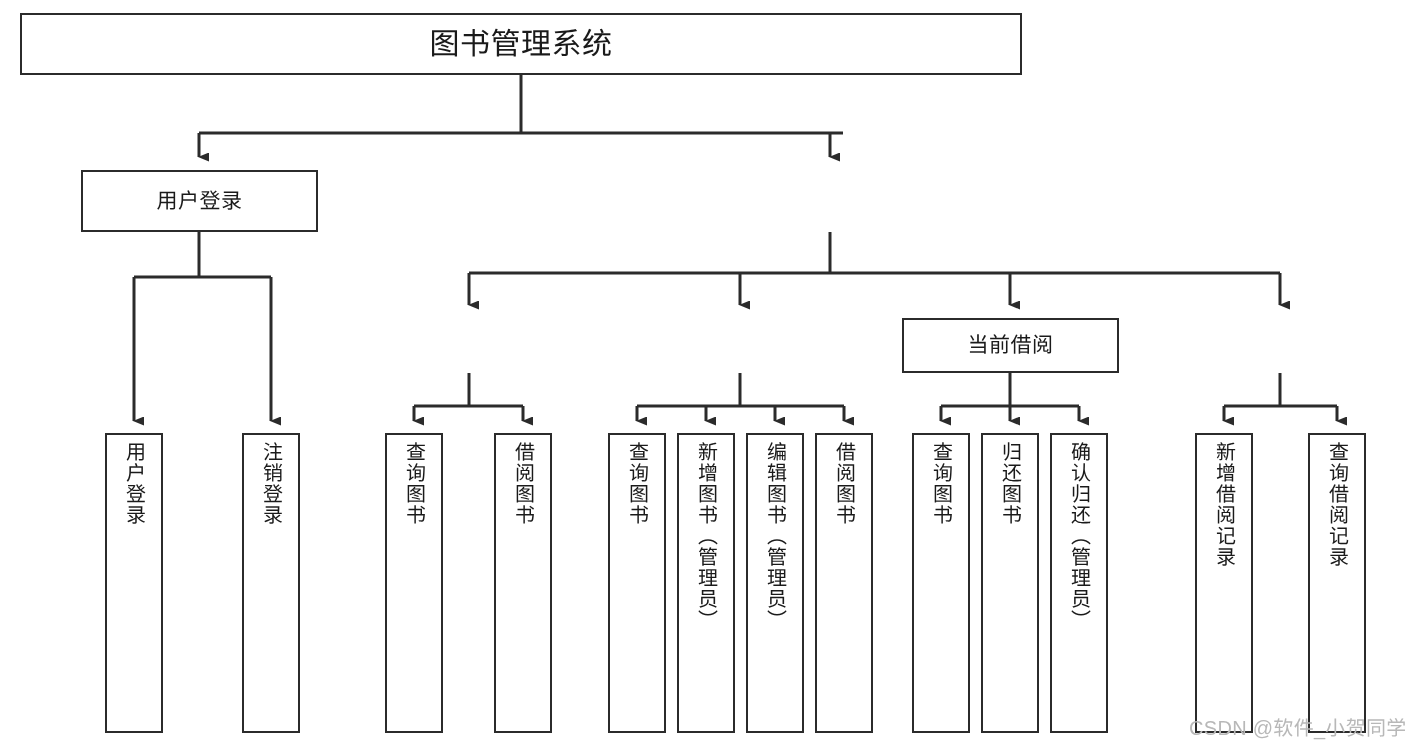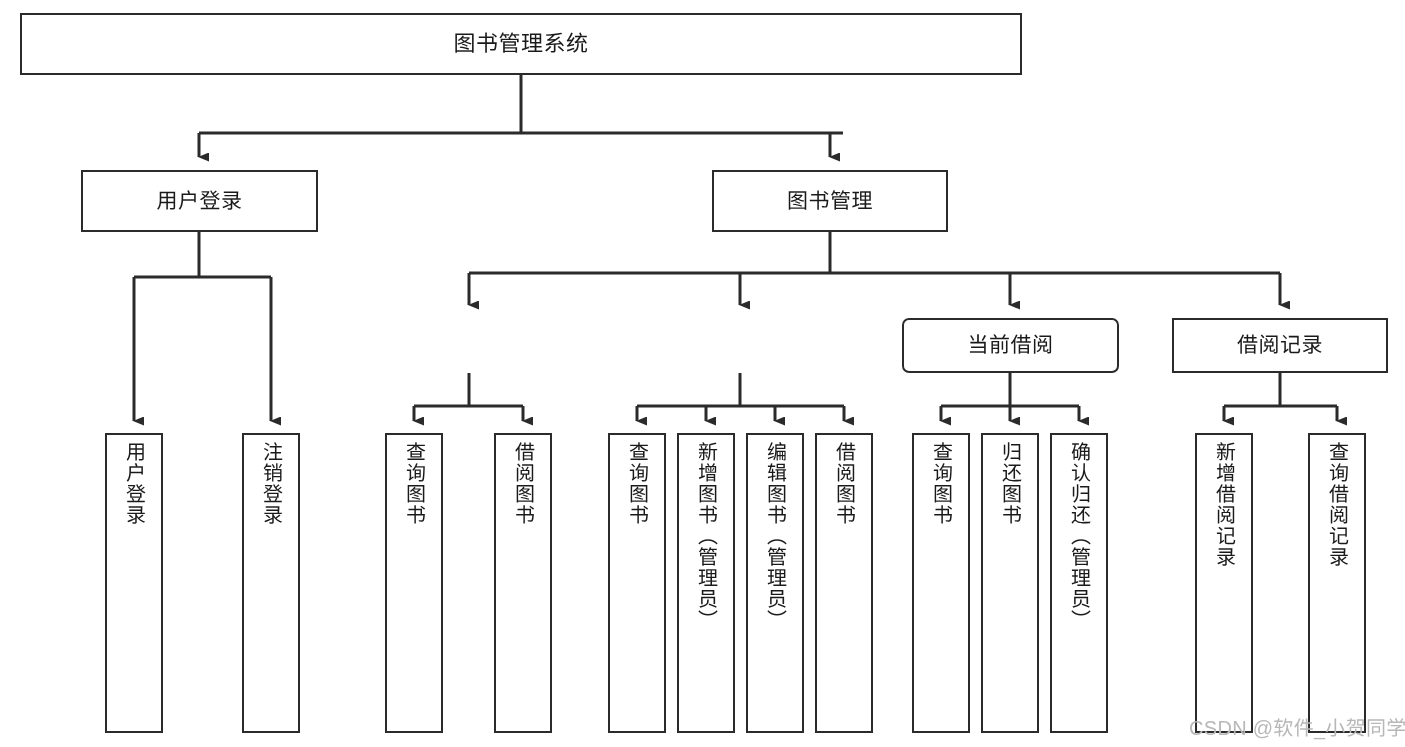--- a/index.html
+++ b/index.html
@@ -55,21 +55,21 @@
     padding-top: 6px;
   }
   .node.vert .node-label {
     writing-mode: vertical-rl;
     text-orientation: upright;
     font-size: 20px;
     line-height: 1.06;
     letter-spacing: 1px;
   }
   .node.root .node-label {
-    font-size: 22px;
+    font-size: 30px;
   }
   #watermark {
     position: absolute;
     left: 1189px;
     top: 712px;
     font-size: 20px;
     color: #b8b8b8;
     white-space: nowrap;
     z-index: 5;
     letter-spacing: 0.3px;
@@ -132,33 +132,27 @@
   </svg>
 
   <div class="node horiz root" style="left:20px; top:13px; width:1002px; height:62px;">
     <span class="node-label">图书管理系统</span>
   </div>
 
   <div class="node horiz" style="left:81px; top:170px; width:237px; height:62px;">
     <span class="node-label">用户登录</span>
   </div>
 
-  <div class="node horiz" style="left:712px; top:170px; width:236px; height:62px;">
-    <span class="node-label">图书管理</span>
-  </div>
-
-
-
-  <div class="node horiz" style="left:902px; top:318px; width:217px; height:55px;border-radius:7px;">
+
+
+
+  <div class="node horiz" style="left:902px; top:318px; width:217px; height:55px;">
     <span class="node-label">当前借阅</span>
   </div>
 
-  <div class="node horiz" style="left:1172px; top:318px; width:216px; height:55px;">
-    <span class="node-label">借阅记录</span>
-  </div>
 
   <div class="node vert" style="left:105px; top:433px; width:58px; height:300px;">
     <span class="node-label">用户登录</span>
   </div>
 
   <div class="node vert" style="left:242px; top:433px; width:58px; height:300px;">
     <span class="node-label">注销登录</span>
   </div>
 
   <div class="node vert" style="left:385px; top:433px; width:58px; height:300px;">

